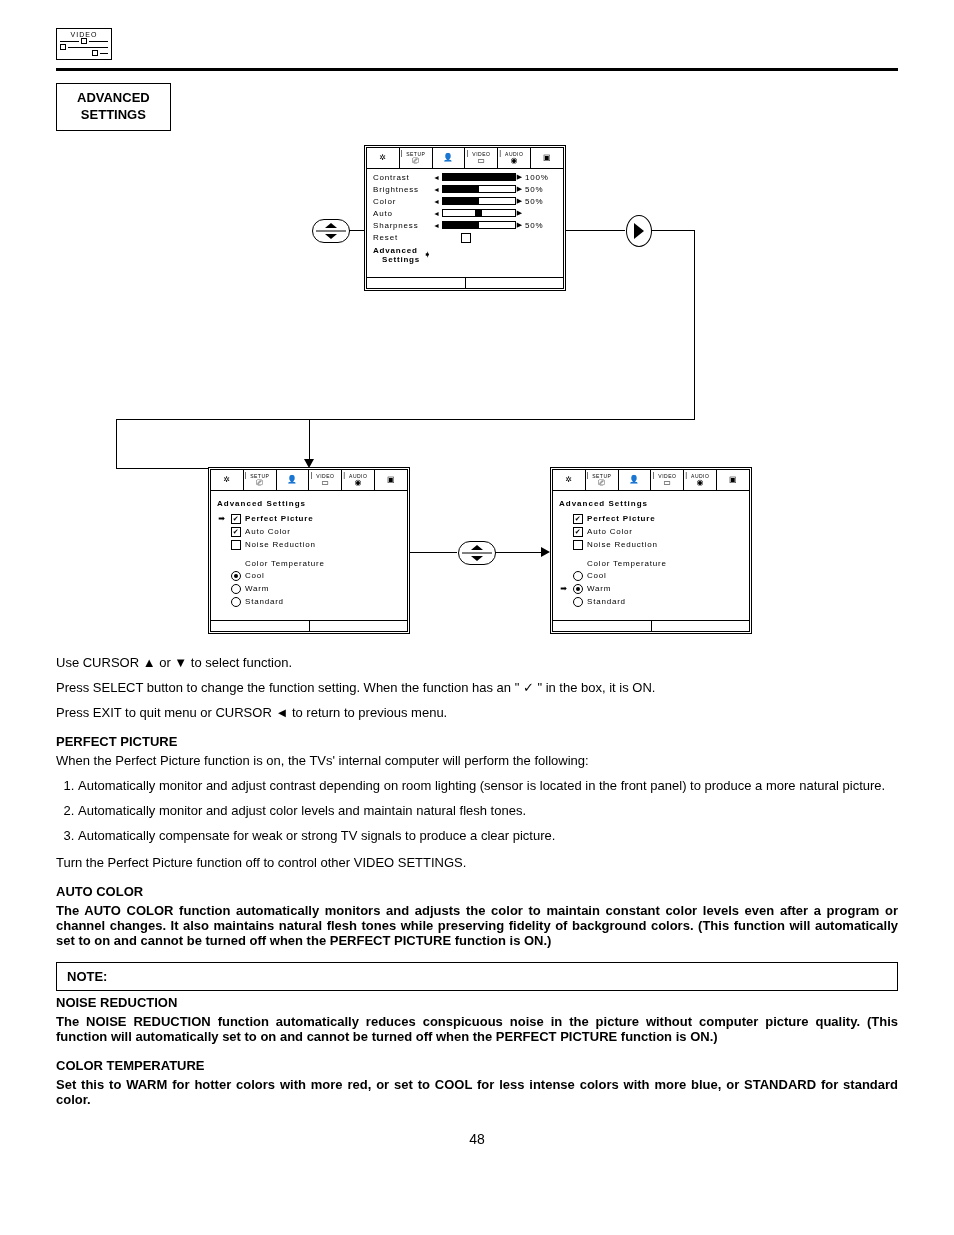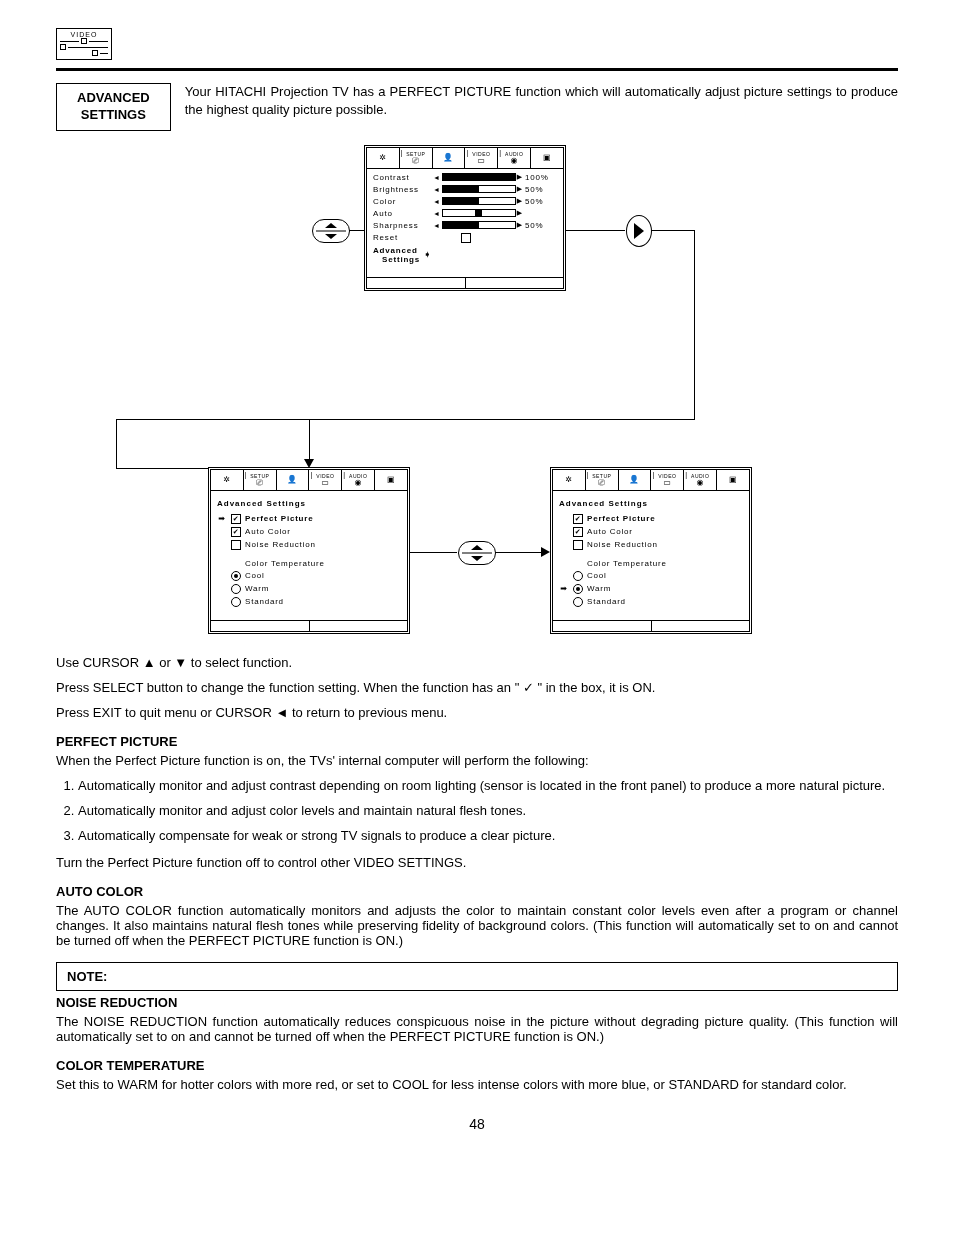--- a/index.html
+++ b/index.html
@@ -29,21 +29,21 @@
   .adv-box {
     border: 1px solid #000;
     padding: 6px 20px;
     font-weight: bold;
     font-size: 13px;
     text-align:center;
     line-height: 1.3;
     white-space: pre-line;
   }
   .top-text { flex:1; text-align: justify; line-height: 1.35; }
-  .justify { text-align: justify; }
+  .justify { text-align: justify; font-weight: bold; }
   .diagram-zone { position: relative; height: 510px; margin-top: 10px; }
   .osd {
     position: absolute;
     border: 1px solid #000;
     background:#fff;
     font-size: 8px;
   }
   .osd-inner {
       border:1px solid #000;
       margin:1px;
@@ -148,21 +148,21 @@
       <span class="sq"></span>
       <span class="line" style="flex:0 0 8px;"></span>
     </div>
 </div>
 
 <div class="hr-thick"></div>
 
 <div class="top-row">
   <div class="adv-box">ADVANCED<br>SETTINGS</div>
   <div class="top-text">
-    <span>Your HITACHI Projection TV has a PERFECT PICTURE function which will automatically adjust picture settings to produce the highest quality picture possible.</span><br>
+    <br>
   </div>
 </div>
 
 <div class="diagram-zone">
 
   <div class="osd" style="left:308px; top:4px; width:200px;">
     <div class="osd-inner">
       <div class="tabs">
         <div class="tab">
             <span class="tab-icon">✲</span>
@@ -464,18 +464,18 @@
 <p>Turn the Perfect Picture function off to control other VIDEO SETTINGS.</p>
 
 <div class="section-head">AUTO COLOR</div>
 <p class="justify">The AUTO COLOR function automatically monitors and adjusts the color to maintain constant color levels even after a program or channel changes. It also maintains natural flesh tones while preserving fidelity of background colors. (This function will automatically set to on and cannot be turned off when the PERFECT PICTURE function is ON.)</p>
 
 <div class="note-box">
   <div class="nl">NOTE:</div>
 </div>
 
 <div class="section-head" style="margin-top:4px;">NOISE REDUCTION</div>
-<p class="justify">The NOISE REDUCTION function automatically reduces conspicuous noise in the picture without degrading picture quality. (This function will automatically set to on and cannot be turned off when the PERFECT PICTURE function is ON.)</p>
+<p class="justify">The NOISE REDUCTION function automatically reduces conspicuous noise in the picture without computer picture quality. (This function will automatically set to on and cannot be turned off when the PERFECT PICTURE function is ON.)</p>
 
 <div class="section-head">COLOR TEMPERATURE</div>
 <p class="justify">Set this to WARM for hotter colors with more red, or set to COOL for less intense colors with more blue, or STANDARD for standard color.</p>
 
 <div class="page-num">48</div>
 
 </body></html>

